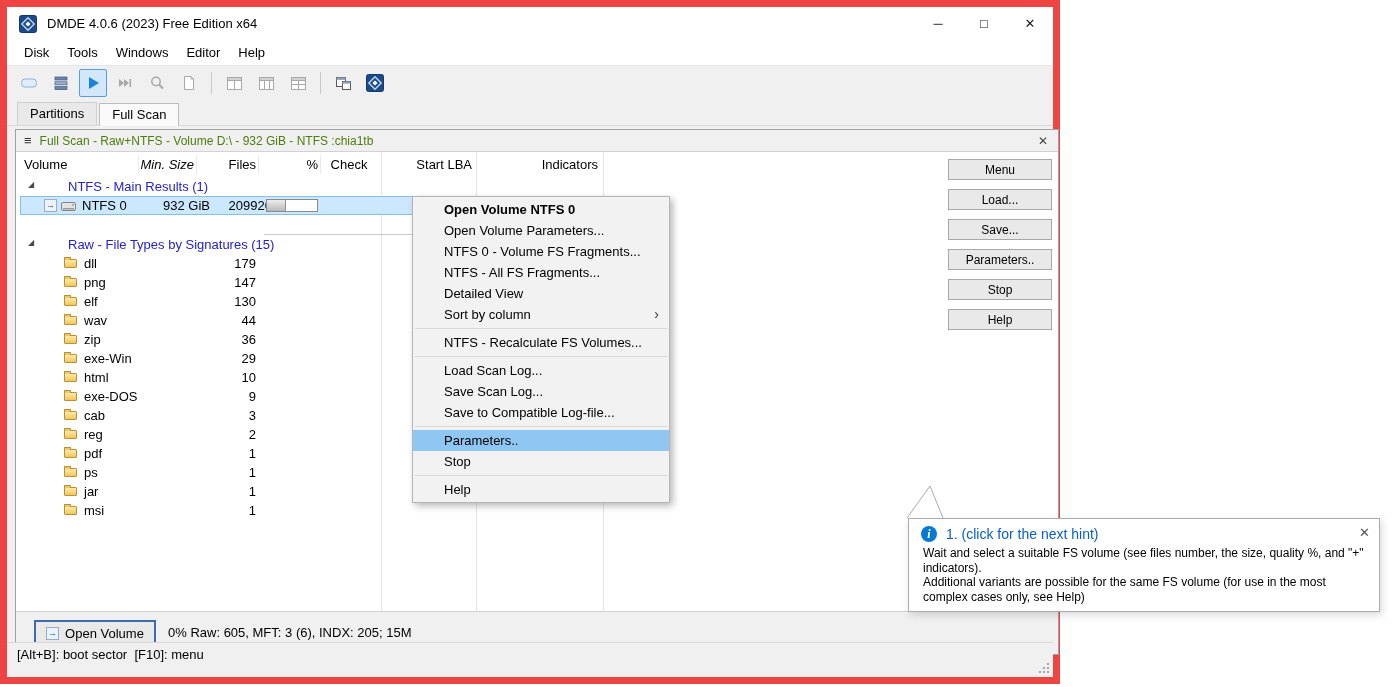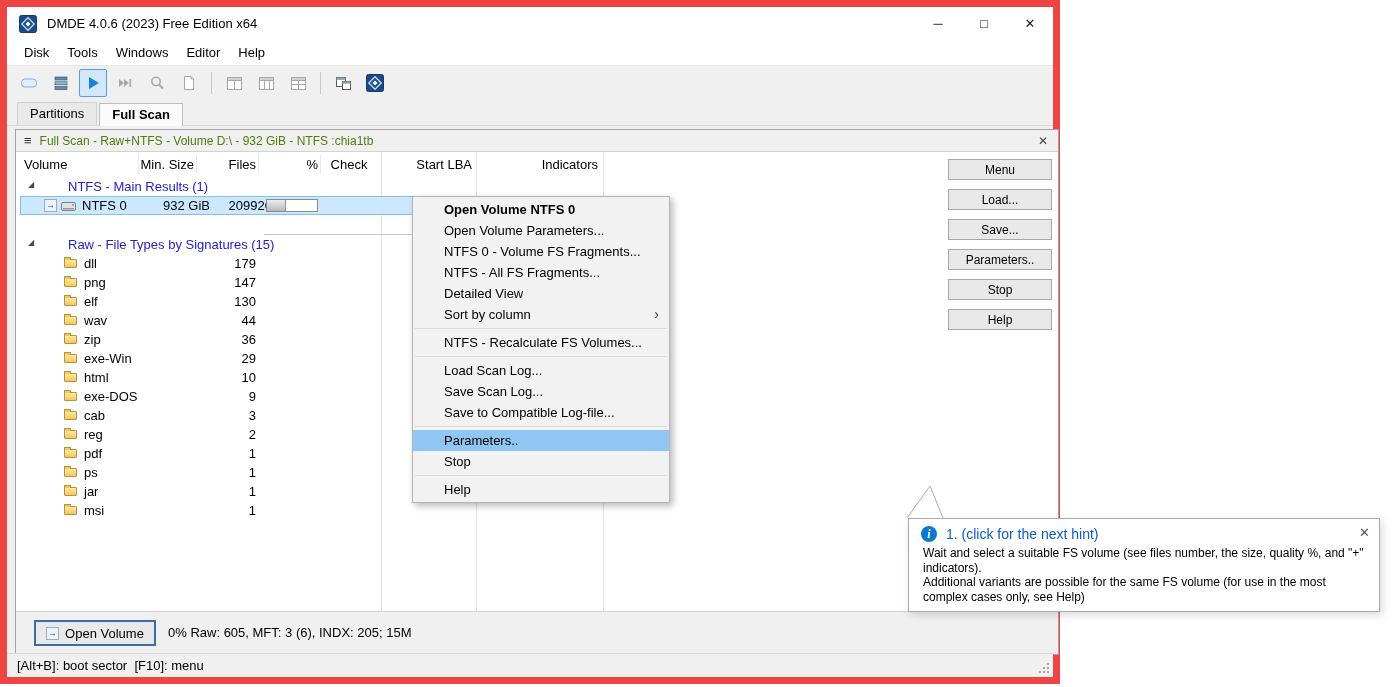--- a/index.html
+++ b/index.html
@@ -16,21 +16,21 @@
   .menubar{height:25px;background:#fff;display:flex;align-items:center;padding-left:8px;}
   .menu-item{padding:0 9px;font-size:13px;line-height:25px;color:#000;}
 
   .toolbar{height:34px;background:#f0f0f0;border-top:1px solid #e6e6e6;display:flex;align-items:center;padding-left:8px;}
   .tbtn{width:26px;height:26px;display:flex;align-items:center;justify-content:center;border:1px solid transparent;border-radius:2px;margin-right:4px;}
   .tbtn.active{background:#d3e7fa;border-color:#5a9fdd;}
   .tb-sep{width:1px;height:22px;background:#c9c9c9;margin:0 8px 0 4px;}
 
   .tabbar{height:26px;background:#f0f0f0;display:flex;align-items:flex-end;padding-left:10px;border-bottom:1px solid #d9d9d9;box-sizing:border-box;}
   .tab{font-size:13px;padding:3px 12px 4px;border:1px solid #cfcfcf;border-bottom:none;background:#e9e9e9;margin-right:2px;color:#000;}
-  .tab.active{background:#fafafa;font-weight:bold;margin-bottom:-1px;border-color:#bdbdbd;}
+  .tab.active{background:#fafafa;font-weight:normal;margin-bottom:-1px;border-color:#bdbdbd;}
 
   
   .panel{position:absolute;left:8px;top:122px;width:1044px;height:526px;background:#fff;border:1px solid #a3a3a3;box-sizing:border-box;}
   .panel-header{height:21px;background:#f0f0f0;border-bottom:1px solid #d2d2d2;display:flex;align-items:center;padding:0 6px;font-size:12px;}
   .ph-burger{font-size:13px;margin:0 8px 0 2px;color:#333;}
   .ph-title{color:#4d7c0f;white-space:pre;}
   .ph-close{margin-left:auto;width:18px;text-align:center;color:#444;font-size:12px;}
   .panel-body{position:relative;height:502px;}
 
   .vline{position:absolute;top:0;width:1px;height:459px;background:#e3e3e3;}
@@ -59,21 +59,21 @@
   .file-count{position:absolute;left:180px;width:60px;text-align:right;line-height:19px;}
 
   .side-buttons{position:absolute;left:932px;top:7px;width:104px;}
   .sbtn{width:104px;height:21px;margin-bottom:9px;background:#e9e9e9;border:1px solid #a8a8a8;font-size:12px;display:flex;align-items:center;justify-content:center;box-sizing:border-box;color:#000;}
 
   .panel-footer{position:absolute;left:0;right:0;bottom:0;height:43px;background:#f0f0f0;border-top:1px solid #d2d2d2;box-sizing:border-box;}
   .open-vol{position:absolute;left:18px;top:8px;width:122px;height:26px;background:#e9e9e9;border:2px solid #3d6ca8;box-sizing:border-box;display:flex;align-items:center;justify-content:center;font-size:13px;color:#000;}
   .ov-icon{width:13px;height:13px;border:1px solid #93afd0;background:#eef3fa;box-sizing:border-box;text-align:center;line-height:11px;font-size:9px;font-weight:bold;color:#1c518f;margin-right:6px;}
   .footer-status{position:absolute;left:152px;top:0;line-height:41px;font-size:13px;white-space:pre;color:#000;}
 
-  .statusbar{position:absolute;left:0;right:0;bottom:0;height:24px;background:#f0f0f0;border-top:1px solid #d9d9d9;box-sizing:border-box;}
+  .statusbar{position:absolute;left:0;right:0;bottom:0;height:35px;background:#f0f0f0;border-top:1px solid #d9d9d9;box-sizing:border-box;}
   .status-text{position:absolute;left:10px;line-height:24px;font-size:13px;white-space:pre;color:#000;}
   .grip{position:absolute;right:3px;bottom:3px;width:11px;height:11px;}
   .grip i{position:absolute;width:2px;height:2px;background:#a8a8a8;}
   .grip i:nth-child(1){left:8px;top:0;}
   .grip i:nth-child(2){left:4px;top:4px;}
   .grip i:nth-child(3){left:8px;top:4px;}
   .grip i:nth-child(4){left:0;top:8px;}
   .grip i:nth-child(5){left:4px;top:8px;}
   .grip i:nth-child(6){left:8px;top:8px;}
 
@@ -217,21 +217,21 @@
     <div class="panel-body">
       <div class="vline" style="left:365px"></div>
       <div class="vline" style="left:460px"></div>
       <div class="vline" style="left:587px"></div>
       <div class="table-header" id="table-header">
         <div class="hsep" style="left:122px"></div>
         <div class="hsep" style="left:180px"></div>
         <div class="hsep" style="left:242px"></div>
         <div class="hsep" style="left:304px"></div>
       <span class="th" style="left: 8px; width: 90px; text-align: left;">Volume</span>
-          <span class="th" style="left: 100px; width: 78px; text-align: right;">Min. Size</span>
+          <span class="th" style="left: 100px; width: 78px; text-align: right; font-style: italic;">Min. Size</span>
           <span class="th" style="left: 180px; width: 60px; text-align: right;">Files</span>
           <span class="th" style="left: 258px; width: 44px; text-align: right;">%</span>
           <span class="th" style="left: 305px; width: 56px; text-align: center;">Check</span>
           <span class="th" style="left: 378px; width: 78px; text-align: right;">Start LBA</span>
           <span class="th" style="left: 470px; width: 112px; text-align: right;">Indicators</span>
         </div>
       <div class="tree" id="tree">
           <div class="group-row">
             <span class="exp">◢</span>
             <span class="group-label">NTFS - Main Results (1)</span>

